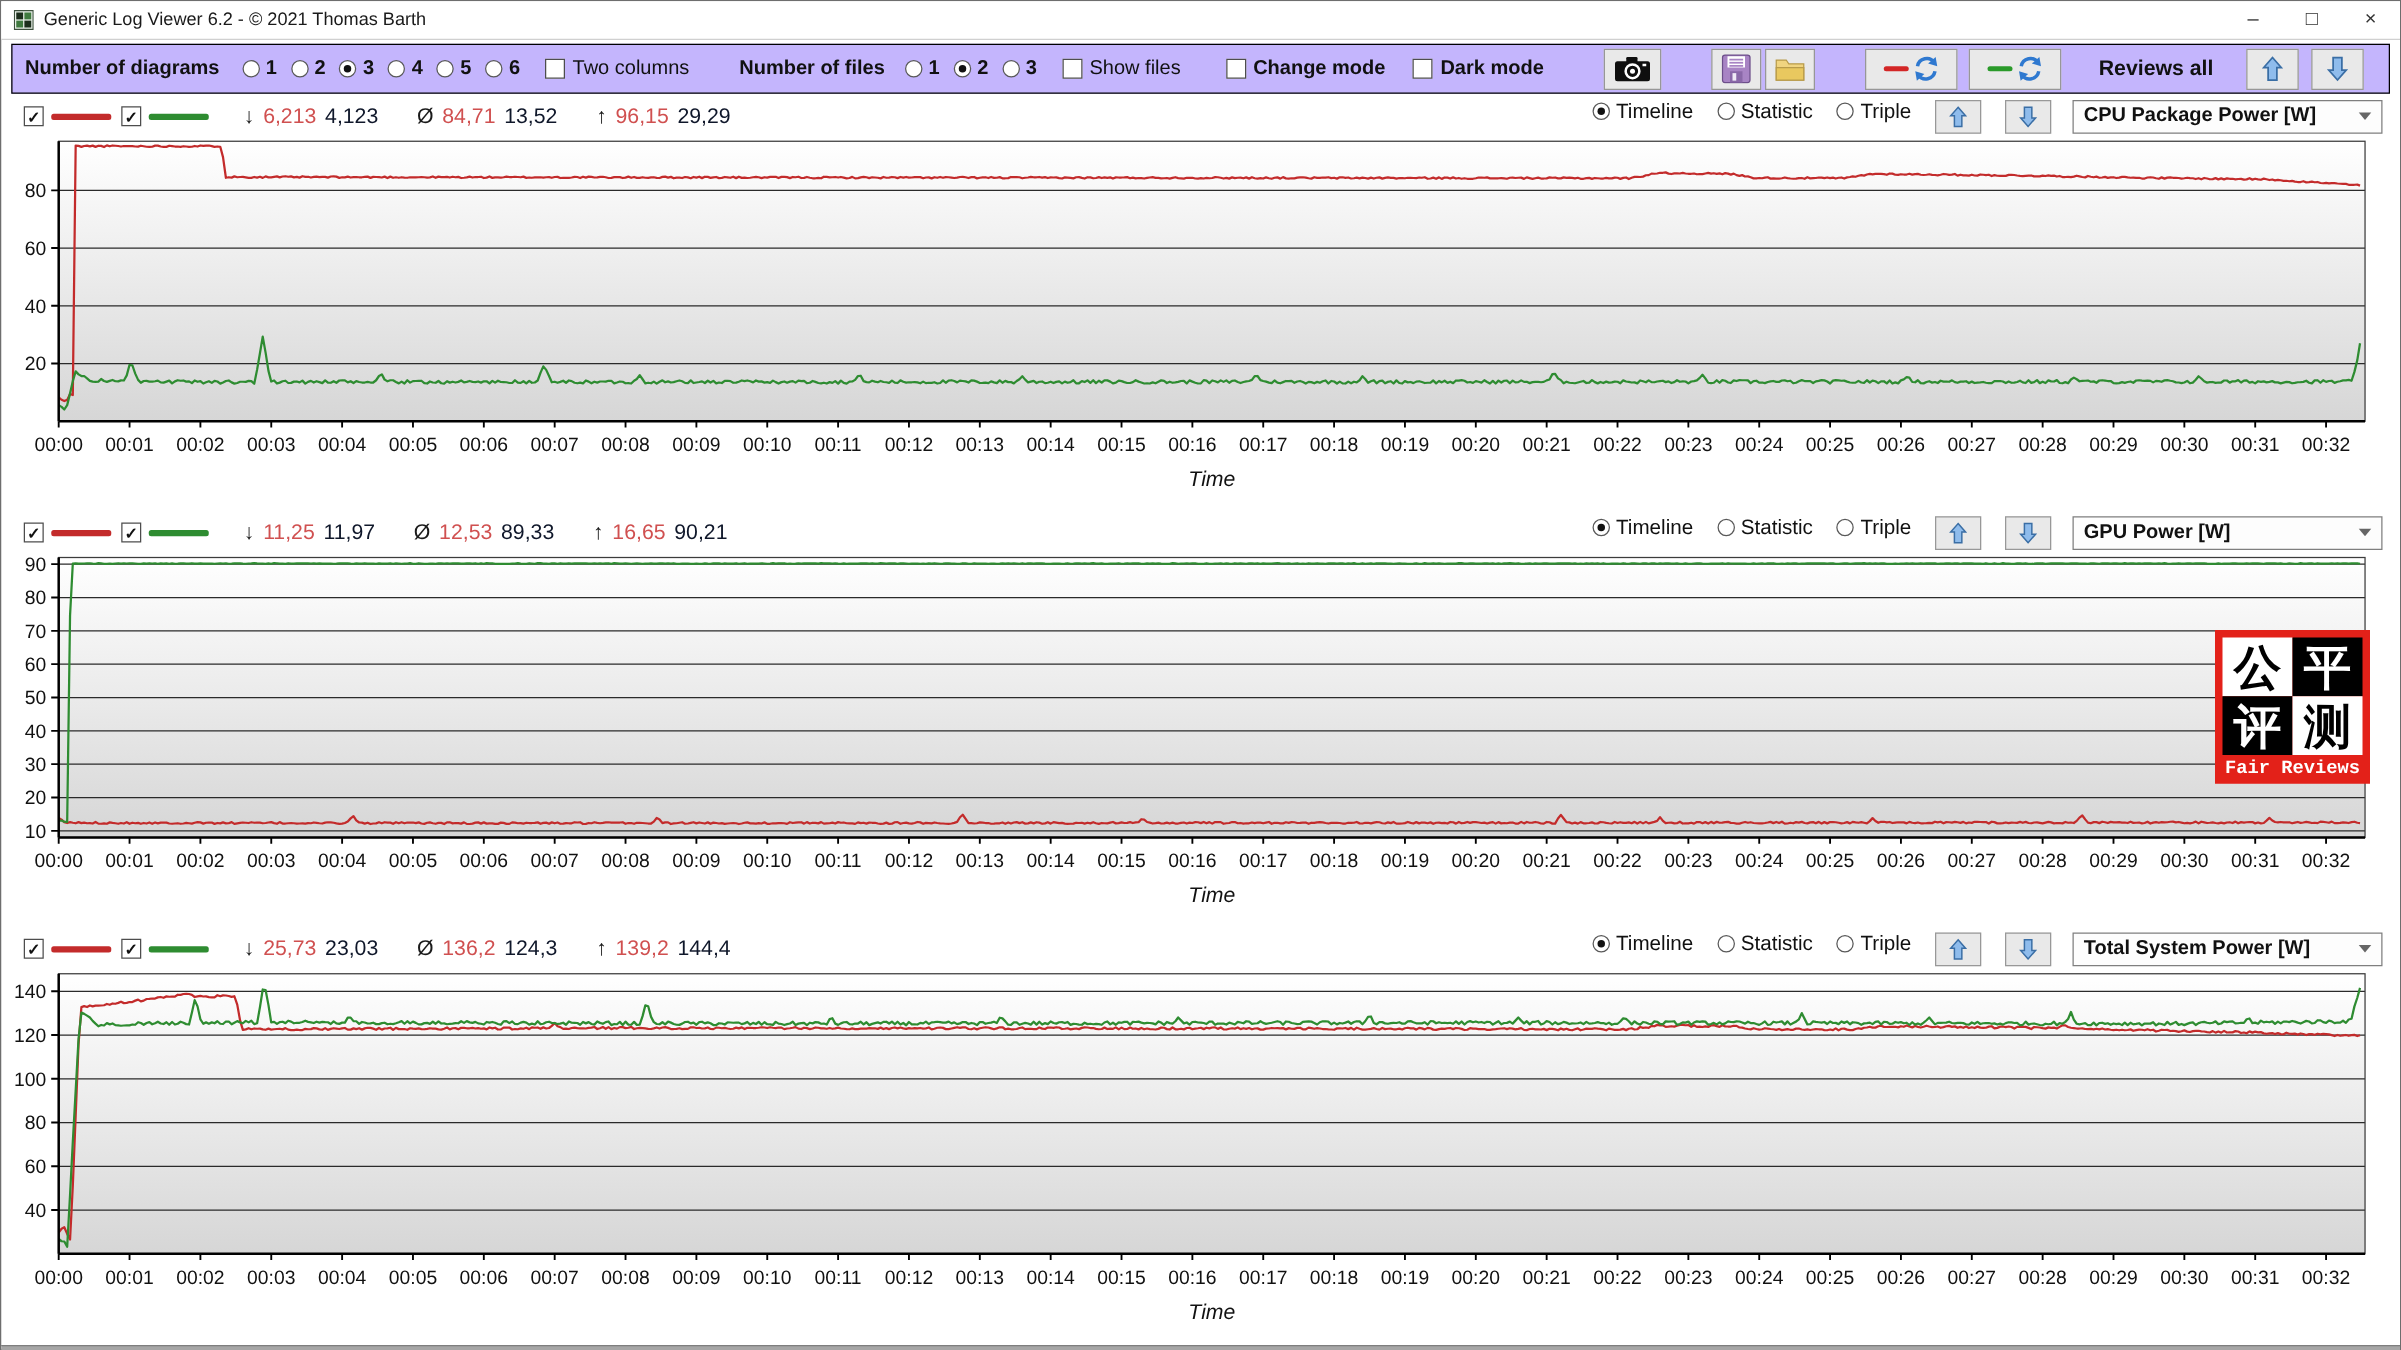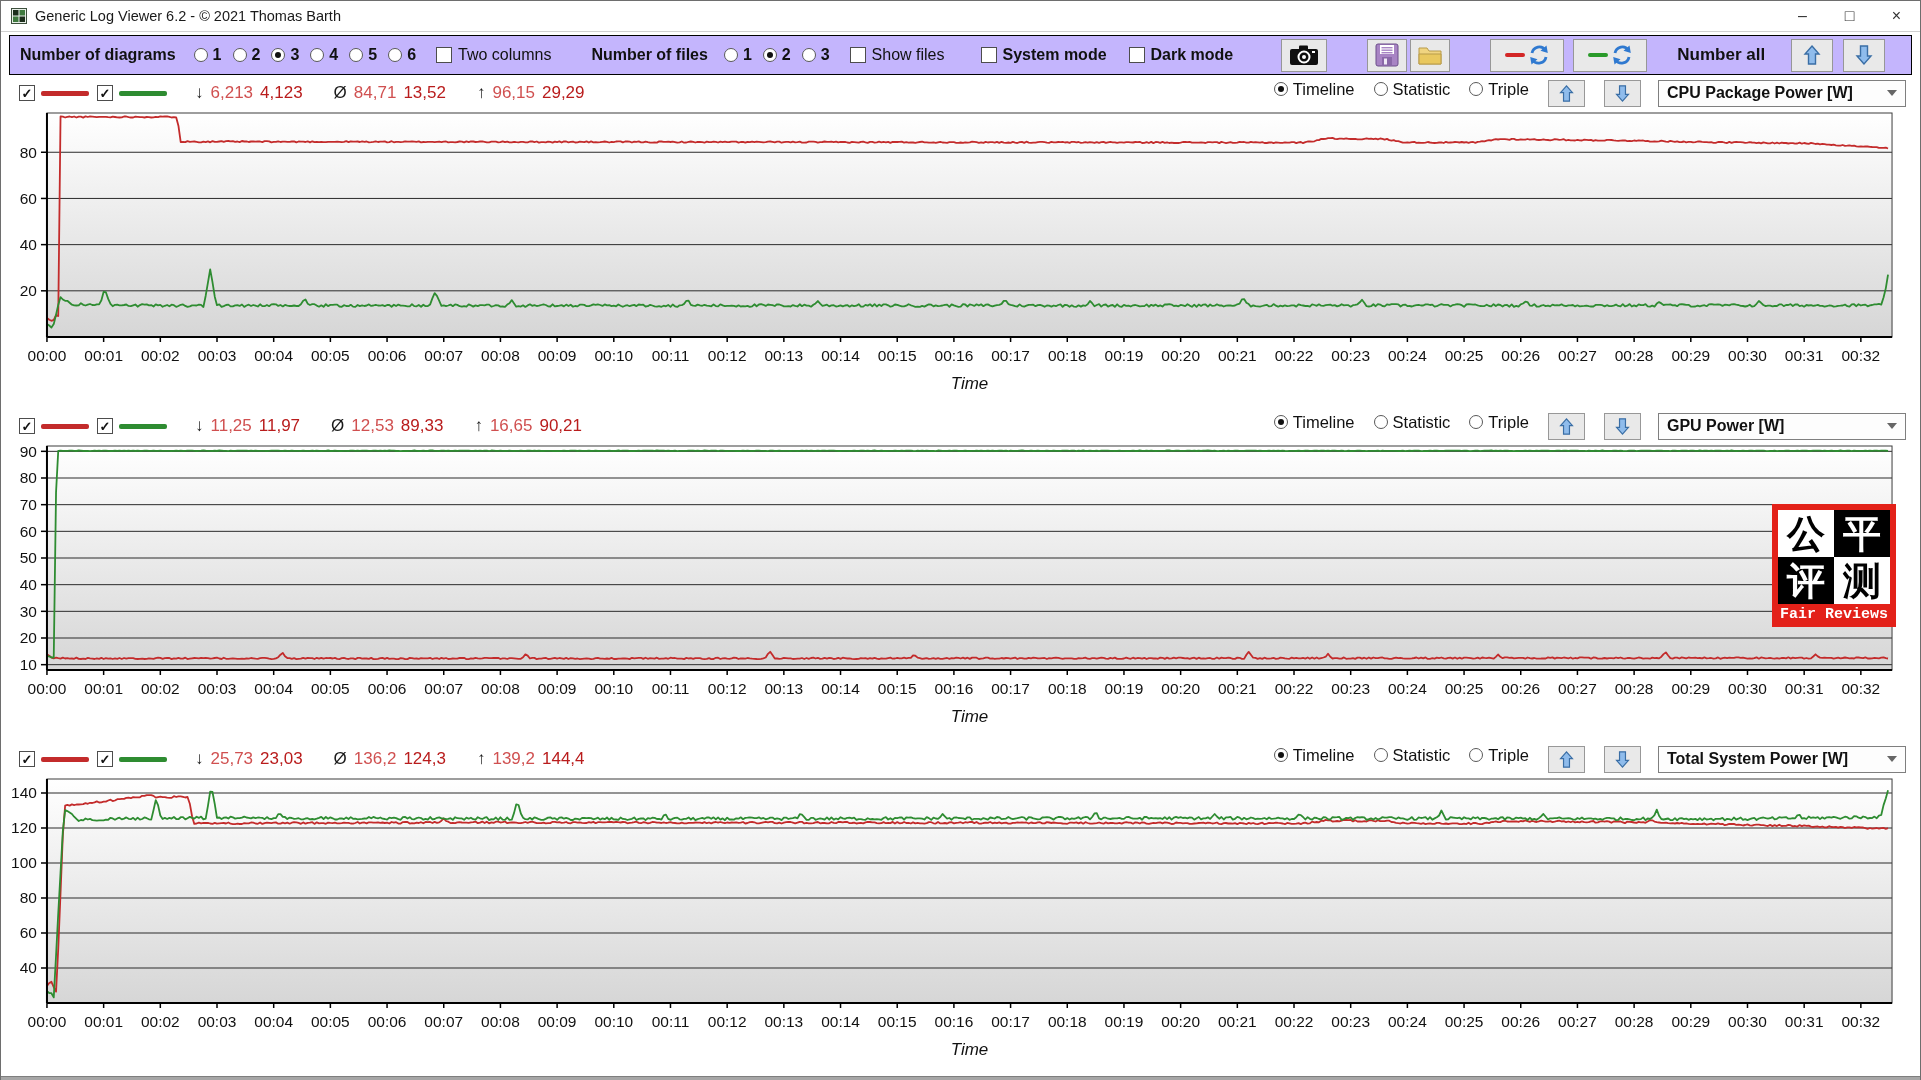--- a/index.html
+++ b/index.html
@@ -28,21 +28,21 @@
   
   #panels{flex:1 1 auto;display:flex;flex-direction:column;}
   .panel{flex:0 0 333px;display:flex;flex-direction:column;}
   .phead{flex:0 0 32px;display:flex;align-items:center;padding:0 14px 0 18px;font-size:16.5px;white-space:nowrap;}
   .phead>*{flex:0 0 auto;}
   .swatch{width:48px;height:5px;border-radius:2px;margin:0 8px 0 6px;}
   .swatch.red{background:#c32b2b}.swatch.green{background:#2e8c31}
   .stats{display:inline-flex;align-items:center;gap:7px;margin-left:20px;font-size:17px;}
   .sym{color:#1a1a1a;}
   .gsep{margin-left:24px;}
-  .v.red{color:#d05050}.v.green{color:#b91c1c}
+  .v.red{color:#d05050}.v.green{color:#0f172a}
   .pright{margin-left:auto;display:inline-flex;align-items:flex-start;gap:19px;font-size:16.5px;}
   .ibtn{width:37px;height:27px;border:1px solid #989898;background:#e9e9e9;display:inline-flex;align-items:center;justify-content:center;padding:0;cursor:pointer;}
   .combo{width:248px;height:27px;border:1px solid #7f7f7f;background:#fdfdfd;display:inline-flex;align-items:center;justify-content:space-between;padding:0 8px;box-sizing:border-box;font-weight:bold;font-size:16px;margin-left:-2px;cursor:pointer;}
   .chev{width:0;height:0;border-left:5px solid transparent;border-right:5px solid transparent;border-top:6px solid #666;}
   .plotwrap{position:relative;flex:1 1 auto;}
   svg.plot{position:absolute;left:0;top:0;width:100%;height:100%;}
   .axis{font-size:15.5px;fill:#111;font-family:"Liberation Sans",sans-serif;}
   .xlabel{font-size:17px;font-style:italic;fill:#111;font-family:"Liberation Sans",sans-serif;}
   
   .watermark{position:absolute;right:24px;top:62px;width:124px;background:#e32119;padding:6px 6px 0;box-sizing:border-box;}
@@ -124,21 +124,21 @@
           <span class="rb"></span>
           <span class="bold">3</span>
         </label>
     </span>
     <label class="check m20">
         <span class="cb"></span>
         <span>Show files</span>
       </label>
     <label class="check m36">
         <span class="cb"></span>
-        <span class="bold">System mode</span>
+        <span class="bold">Change mode</span>
       </label>
     <label class="check m22">
         <span class="cb"></span>
         <span class="bold">Dark mode</span>
       </label>
     <button class="tbtn w46 m48">
       <svg width="30" height="22" viewBox="0 0 30 22">
           <rect x="1" y="5" width="28" height="16" rx="2" fill="#0f0f0f"></rect>
           <rect x="10" y="1.5" width="9" height="5" rx="1" fill="#0f0f0f"></rect>
           <circle cx="15" cy="13" r="5.5" fill="none" stroke="#fff" stroke-width="2"></circle>
@@ -174,21 +174,21 @@
     </button>
     <button class="tbtn w74 m9">
       <span class="mini green"></span>
       <svg width="22" height="22" viewBox="0 0 22 22">
           <path d="M4 9 A 7.5 7.5 0 0 1 17.5 6" stroke="#2f79d0" stroke-width="2.8" fill="none"></path>
           <polygon points="18.5,1.5 19.8,9 12.5,6.8" fill="#2f79d0"></polygon>
           <path d="M18 13 A 7.5 7.5 0 0 1 4.5 16" stroke="#2f79d0" stroke-width="2.8" fill="none"></path>
           <polygon points="3.5,20.5 2.2,13 9.5,15.2" fill="#2f79d0"></polygon>
         </svg>
     </button>
-    <span class="bold m30" style="font-size:17px">Number all</span>
+    <span class="bold m30" style="font-size:17px">Reviews all</span>
     <button class="tbtn w42 m26">
       <svg width="20" height="24" viewBox="0 0 20 22">
           <path d="M10 2 L17 10 L13.5 10 L13.5 20 L6.5 20 L6.5 10 L3 10 Z" fill="#8fbcec" stroke="#3a6ea5" stroke-width="1.4"></path>
         </svg>
     </button>
     <button class="tbtn w42 m10">
       <svg width="20" height="24" viewBox="0 0 20 22">
           <path d="M10 20 L3 12 L6.5 12 L6.5 2 L13.5 2 L13.5 12 L17 12 Z" fill="#8fbcec" stroke="#3a6ea5" stroke-width="1.4"></path>
         </svg>
     </button>

